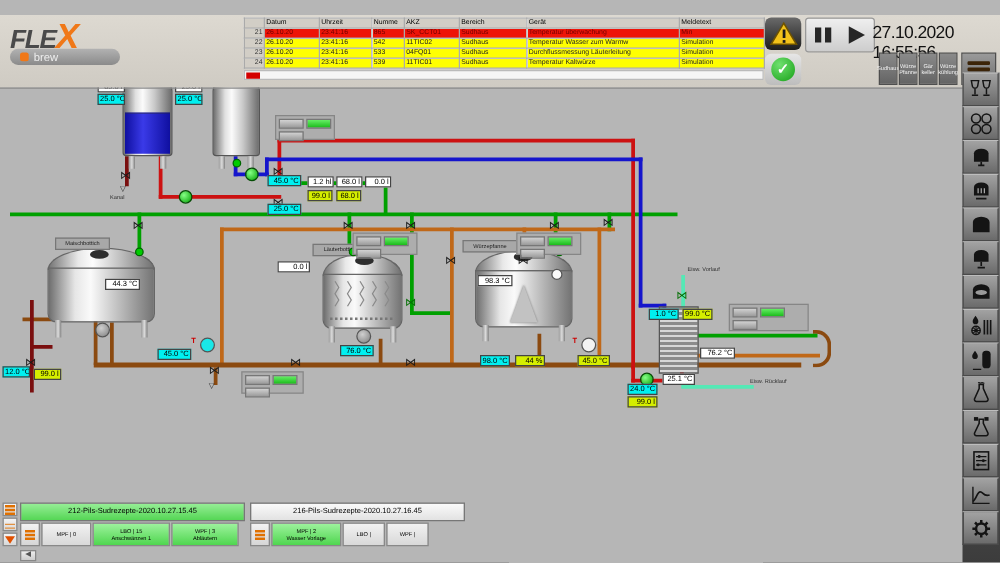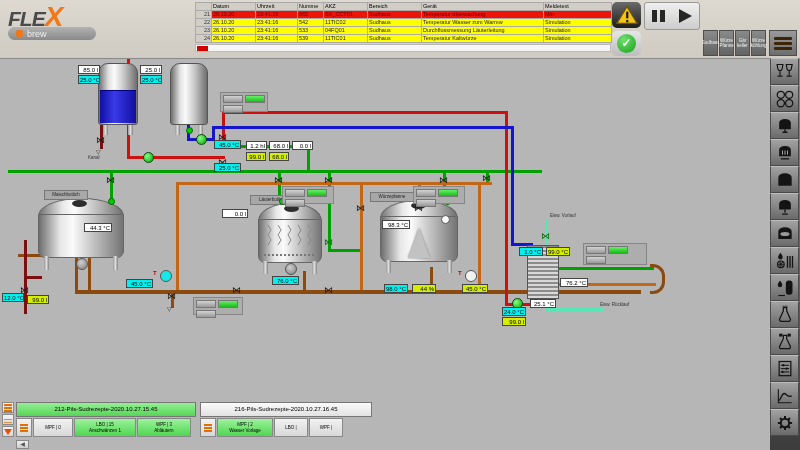--- a/index.html
+++ b/index.html
@@ -1,19 +1,19 @@
 <!DOCTYPE html>
 <html><head>
 <meta charset="utf-8">
 <style>
   html,body{margin:0;padding:0;background:#888;}
   #app{position:relative;width:800px;height:450px;overflow:hidden;background:#b6b6b6;
        font-family:"Liberation Sans",sans-serif;-webkit-font-smoothing:none;}
   
-  .header{position:absolute;left:0;top:0;width:800px;height:58px;z-index:20;
+  .header{position:absolute;left:0;top:12px;width:800px;height:58px;z-index:20;
           background:linear-gradient(180deg,#ddd9d1,#cfcbc3);border-bottom:1px solid #8a8a8a;}
   .logo{position:absolute;left:8px;top:1px;}
   .logo .fle{font-style:italic;font-weight:bold;font-size:21px;color:#4a4a4a;letter-spacing:-1px;}
   .logo .lx{font-style:italic;font-weight:bold;font-size:28px;color:#f07818;letter-spacing:-1px;}
   .brewpill{position:absolute;left:8px;top:27px;width:88px;height:13px;border-radius:7px;
             background:linear-gradient(180deg,#b2b2b2,#8a8a8a);display:flex;align-items:center;}
   .brewtap{width:7px;height:7px;background:#f07818;border-radius:2px;margin:0 4px 0 8px;}
   .brewpill span{color:#eee;font-size:9px;}
   
   .alarmwrap{position:absolute;left:195px;top:2px;}
@@ -397,20 +397,21 @@
         <div class="okcirc">✓</div>
       </div>
 
     <div class="medapanel">
       <span class="pauseic">
           <i></i>
           <i></i>
         </span>
       <span class="playic"></span>
     </div>
+    <div class="datetime">27.10.2020 16:55:56</div>
 
     <div class="nav">
       <div class="navbtn">Sudhaus</div>
       <div class="navbtn">Würze Pfanne</div>
       <div class="navbtn">Gär keller</div>
       <div class="navbtn">Würze kühlung</div>
     </div>
     <div class="menubtn">
         <i></i>
         <i></i>

